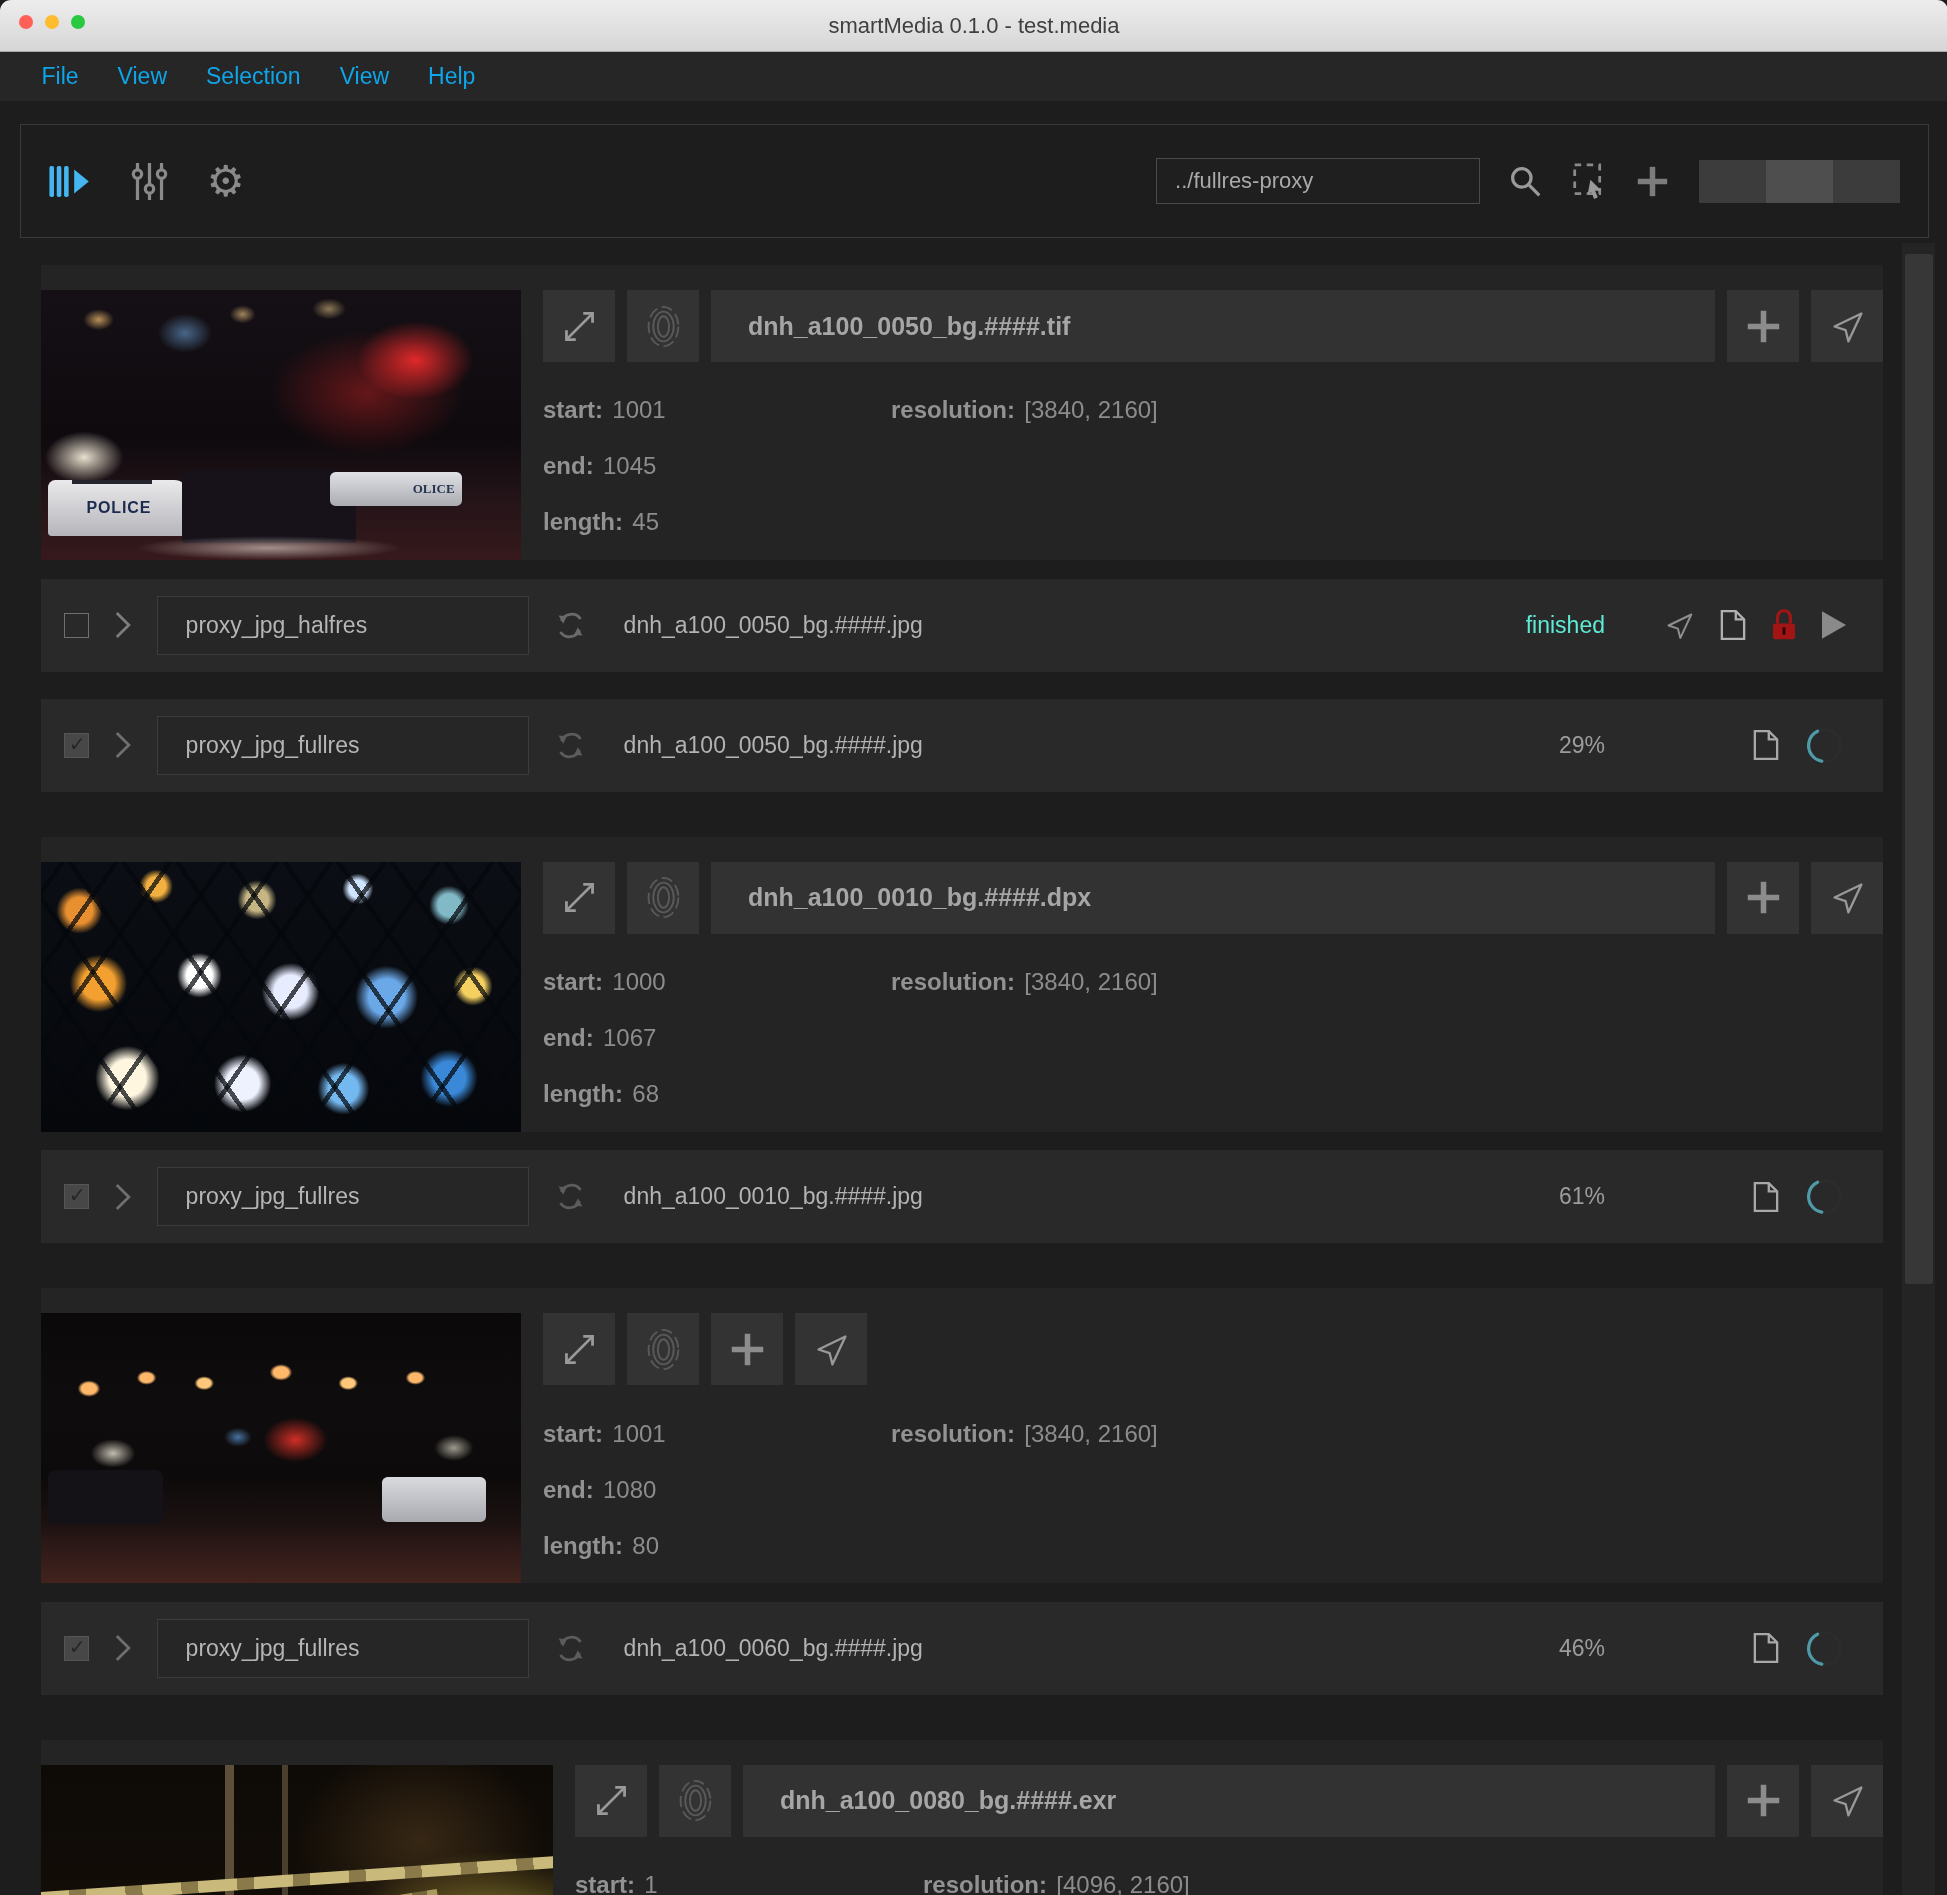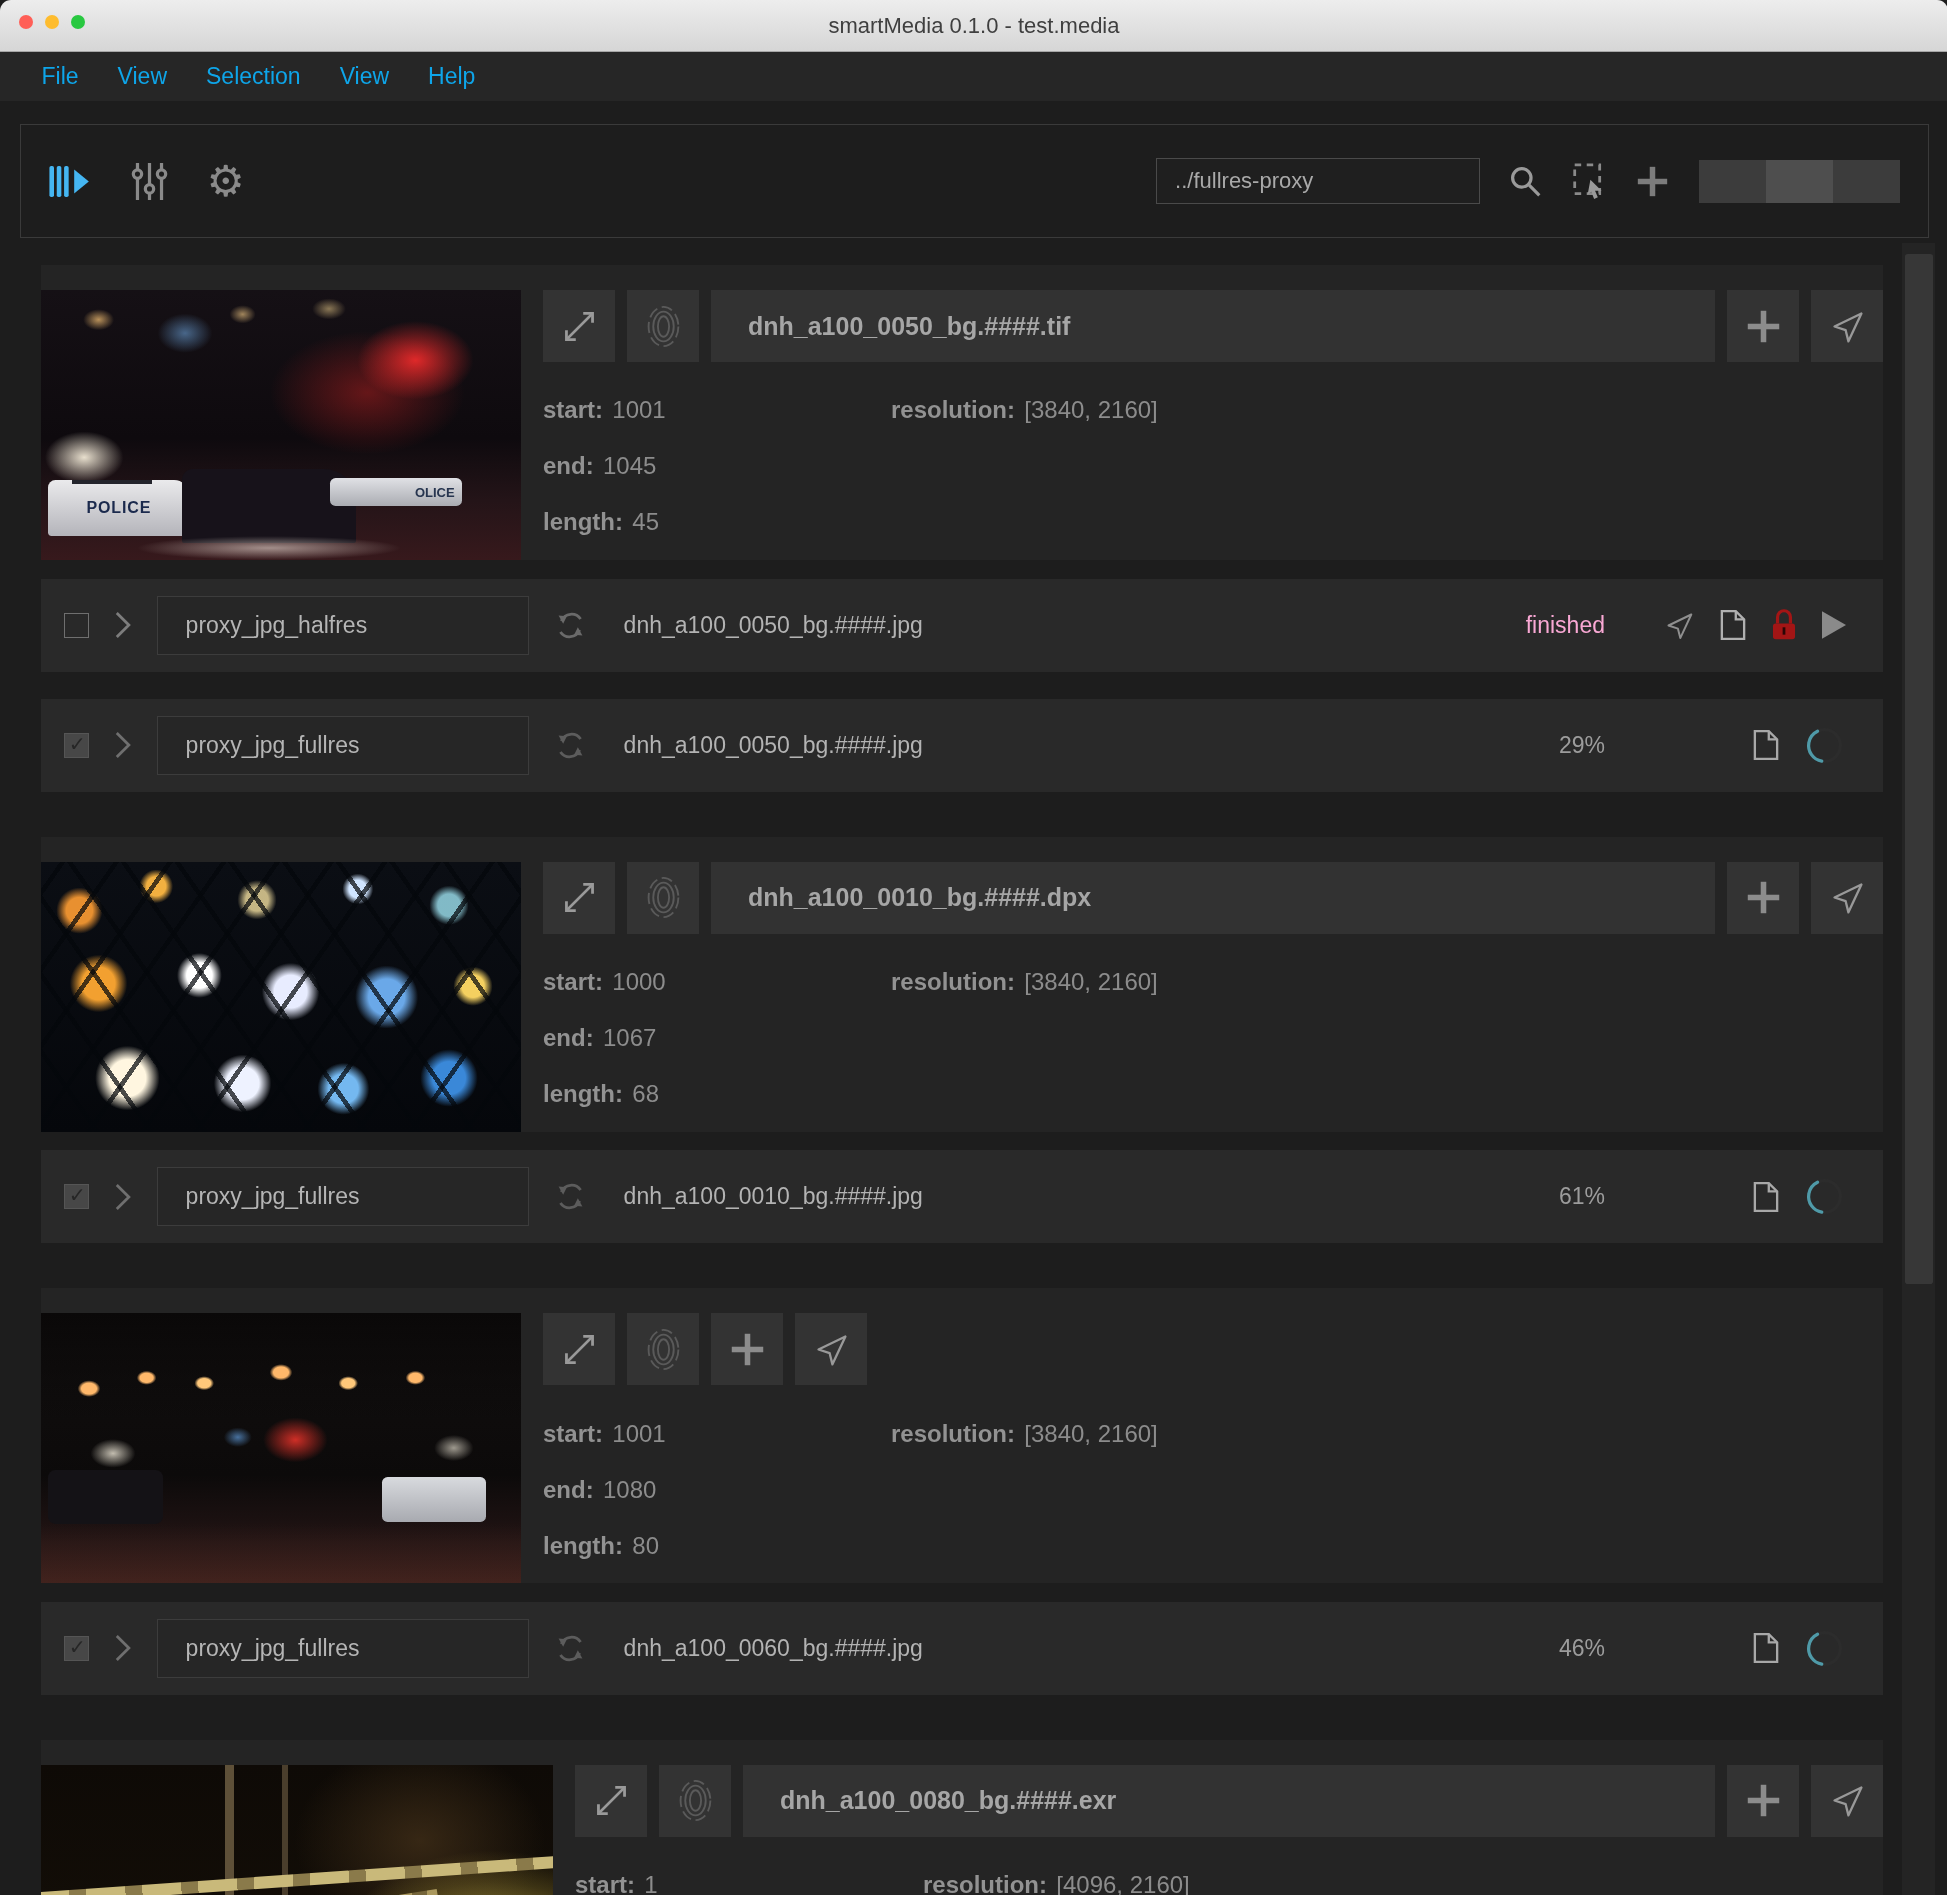--- a/index.html
+++ b/index.html
@@ -50,21 +50,21 @@
   .strip.second { margin-top:27px; }
   .checkbox { width:25px; height:25px; border:1.9px solid #6f6f6f; flex-shrink:0; position:relative; }
   .checkbox.checked { background:#474747; border-color:#555; }
   .checkbox.checked::after { content:"\2713"; position:absolute; left:3.7px; top:-1.9px; font-size:20.4px; color:#262626; }
   .chev { margin-left:25px; display:flex; }
   .namebox { margin-left:24px; width:372px; height:59px; background:#262626; border:0.9px solid #3c3c3c;
              display:flex; align-items:center; padding-left:28px; font-size:23px; color:#b5b5b5; }
   .refresh { margin-left:25px; display:flex; }
   .output { margin-left:37px; font-size:23px; color:#b3b3b3; }
   .status { margin-left:auto; font-size:23px; color:#9c9c9c; }
-  .status.green { color:#f9a8d4; }
+  .status.green { color:#5eead4; }
   .rowicons { width:213px; margin-left:28px; display:flex; justify-content:flex-end; gap:24px; align-items:center; flex-shrink:0; }
 
   
   .scrollbar { position:absolute; top:243px; bottom:0; left:1902px; width:33px; background:#242424; }
   .sb-thumb { position:absolute; top:11px; left:2.8px; width:28px; height:1030px; background:#373737; border-radius:2.8px; }
 
   
   .th1 { background:
       radial-gradient(83px 56px at 78% 26%, rgba(255,45,45,.85), rgba(255,45,45,0) 70%),
       radial-gradient(139px 88px at 68% 38%, rgba(205,35,35,.45), transparent 70%),
@@ -75,24 +75,24 @@
       radial-gradient(24px 15px at 60% 7%, rgba(255,222,150,.5), transparent 70%),
       linear-gradient(to bottom, #151015 0%, #0e0a0e 55%, #241418 78%, #37191c 100%); }
   .car-white-l { position:absolute; left:7.4px; bottom:24px; width:141px; height:56px;
       background:linear-gradient(#eaeaec,#b4b4ba); border-radius:7.4px 15px 3.7px 3.7px;
       display:flex; align-items:center; justify-content:center; font-size:16px; font-weight:bold;
       letter-spacing:0.9px; color:#1b2a4d; overflow:hidden; }
   .car-white-l::before { content:""; position:absolute; top:-15px; left:24px; width:80px; height:18.6px;
       background:#23242c; border-radius:7.4px 7.4px 0 0; }
   .taxi-dark { position:absolute; left:141px; bottom:16.7px; width:174px; height:74px;
       background:#17121a; border-radius:11px 32px 1.9px 1.9px; }
-  .car-white-r { position:absolute; right:59px; bottom:54px; width:132px; height:28px;
+  .car-white-r { position:absolute; right:59px; bottom:54px; width:132px; height:34px;
       background:linear-gradient(#e0e1e5,#aaacb2); border-radius:5.6px; overflow:hidden;
       display:flex; align-items:center; justify-content:flex-end; padding-right:7.4px;
-      font-size:13px; font-weight:bold; color:#27354f; }
+      font-size:13px; font-weight:bold; color:#27354f;font-family:Liberation Serif, serif; }
   .road-glow { position:absolute; left:20%; bottom:0; width:55%; height:24px;
       background:radial-gradient(closest-side, rgba(255,240,230,.55), transparent); }
 
   .th2 { background:
       repeating-linear-gradient(55deg, rgba(4,7,11,.72) 0 4.6px, transparent 4.6px 44px),
       repeating-linear-gradient(-55deg, rgba(4,7,11,.72) 0 4.6px, transparent 4.6px 44px),
       radial-gradient(33px 33px at 8% 18%, #e89030 40%, transparent 70%),
       radial-gradient(24px 24px at 24% 9%, #f2b040 40%, transparent 70%),
       radial-gradient(28px 28px at 45% 14%, rgba(244,224,160,.8) 40%, transparent 70%),
       radial-gradient(22px 22px at 66% 10%, #cfe4ff 40%, transparent 70%),

